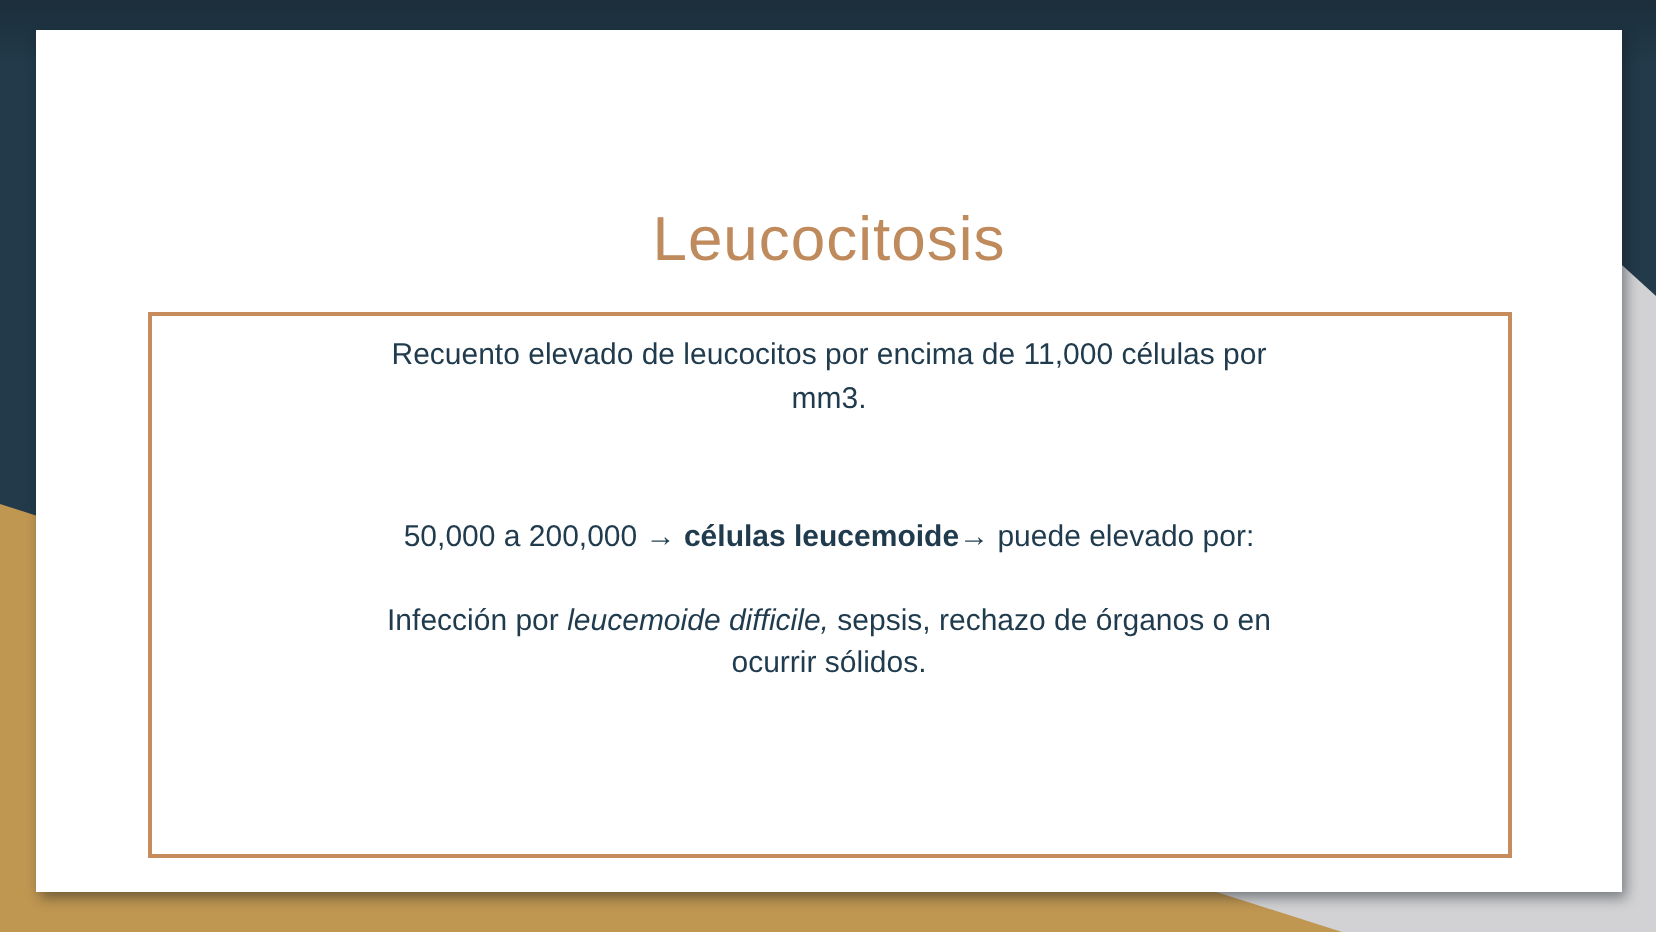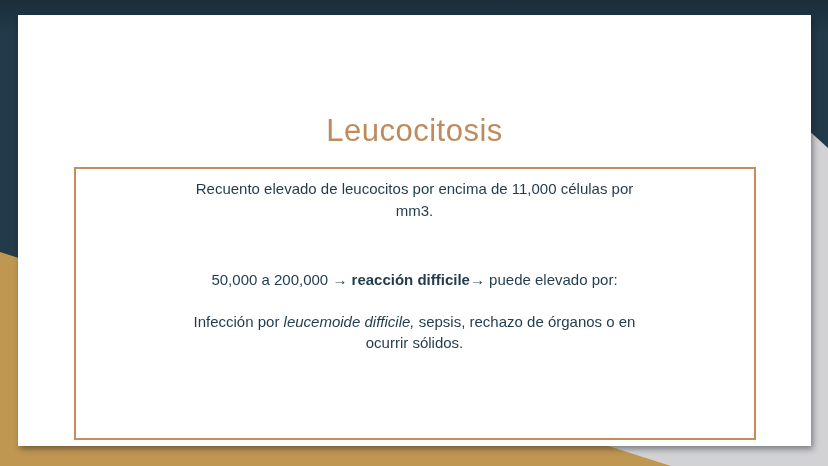--- a/index.html
+++ b/index.html
@@ -23,21 +23,21 @@
   .slide {
     position: absolute;
     left: 18px;
     top: 15px;
     width: 793px;
     height: 431px;
     background: #ffffff;
     box-shadow: 2px 3px 6px rgba(15, 22, 28, 0.45);
   }
   .slide-title {
-    margin: 16px;
+    margin: 5px;
     padding-top: 80px;
     text-align: center;
     font-size: 31px;
     line-height: 40px;
     font-weight: 400;
     letter-spacing: 0.5px;
     color: #BF8A5C;
   }
   .content-box {
     box-sizing: border-box;
@@ -77,19 +77,19 @@
 </svg>
 
 <div class="slide">
 
   <h1 class="slide-title">Leucocitosis</h1>
 
   <div class="content-box">
 
     <p class="para-1"><span>Recuento elevado de leucocitos por encima de 11,000 células por</span><br><span>mm3.</span></p>
 
-    <p class="para-2"><span>50,000 a 200,000 → </span><span class="bold-seg">reacción difficile</span><span>→ puede elevado por:</span></p>
+    <p class="para-2"><span>50,000 a 200,000 → </span><span class="bold-seg">células leucemoide</span><span>→ puede elevado por:</span></p>
 
     <p class="para-3"><span>Infección por </span><span class="italic-seg">leucemoide difficile,</span><span> sepsis, rechazo de órganos o en</span><br><span>ocurrir sólidos.</span></p>
 
 
   </div>
 </div>
 
 </body></html>

